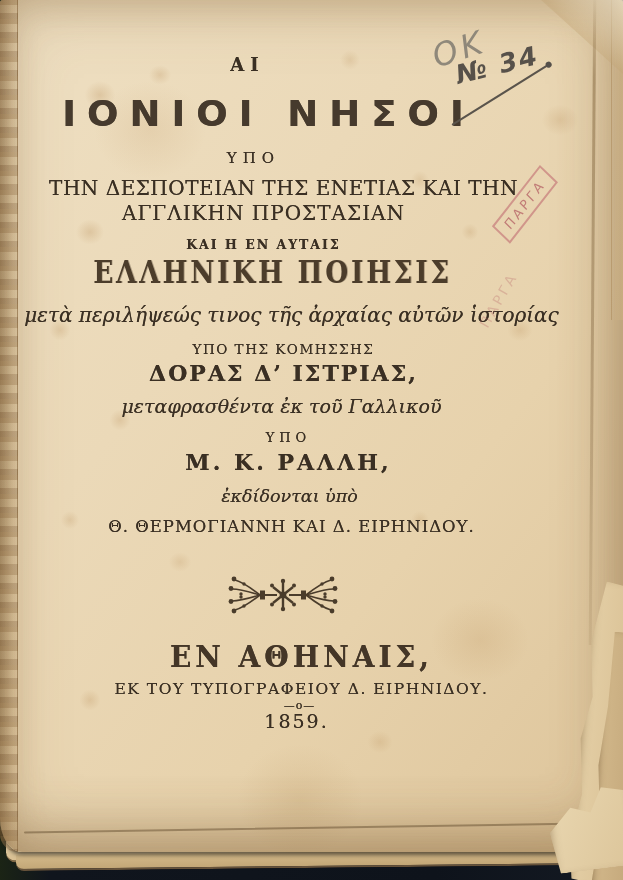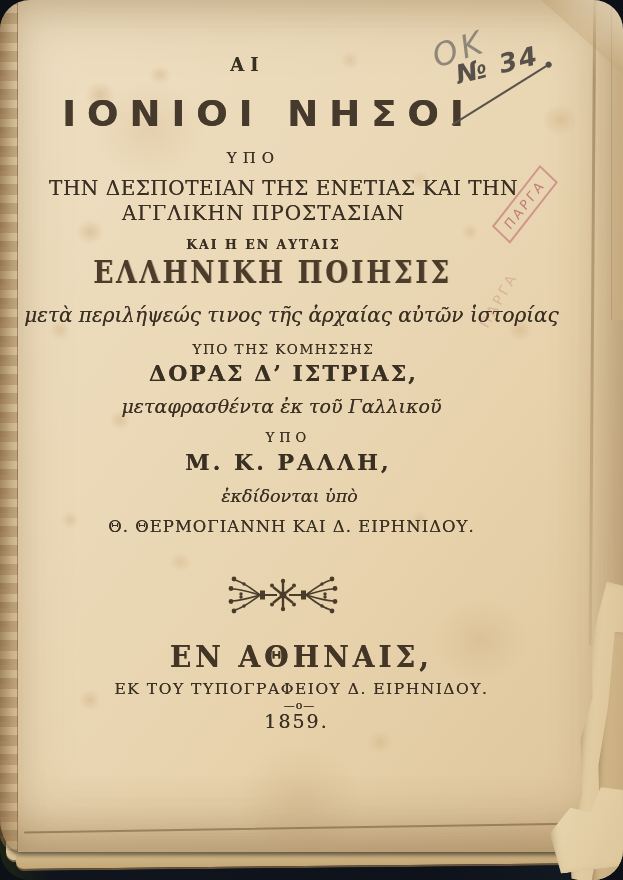--- a/index.html
+++ b/index.html
@@ -1,18 +1,18 @@
 <!DOCTYPE html>
 <html><head>
 <meta charset="utf-8">
 <style>
   html,body{margin:0;padding:0;background:#0d1117;}
   .scan{position:relative;width:623px;height:880px;overflow:hidden;
         background:linear-gradient(90deg,#1b2415 0%,#10151d 8%,#0e131b 70%,#141a23 100%);
-        font-family:"DejaVu Serif","Liberation Serif",serif;border-radius:30px;}
+        font-family:"DejaVu Serif","Liberation Serif",serif;}
 
   
   .page{position:absolute;left:0;top:0;width:623px;height:852px;
         border-radius:3px 2px 30px 22px / 3px 2px 26px 34px;
         background:
           radial-gradient(22px 20px at 100px 95px, rgba(176,130,74,.25) 0%, transparent 70%),
           radial-gradient(16px 14px at 160px 75px, rgba(176,130,74,.22) 0%, transparent 70%),
           radial-gradient(14px 14px at 350px 60px, rgba(176,130,74,.18) 0%, transparent 70%),
           radial-gradient(20px 18px at 90px 232px, rgba(176,130,74,.25) 0%, transparent 70%),
           radial-gradient(15px 15px at 60px 330px, rgba(176,130,74,.22) 0%, transparent 70%),

